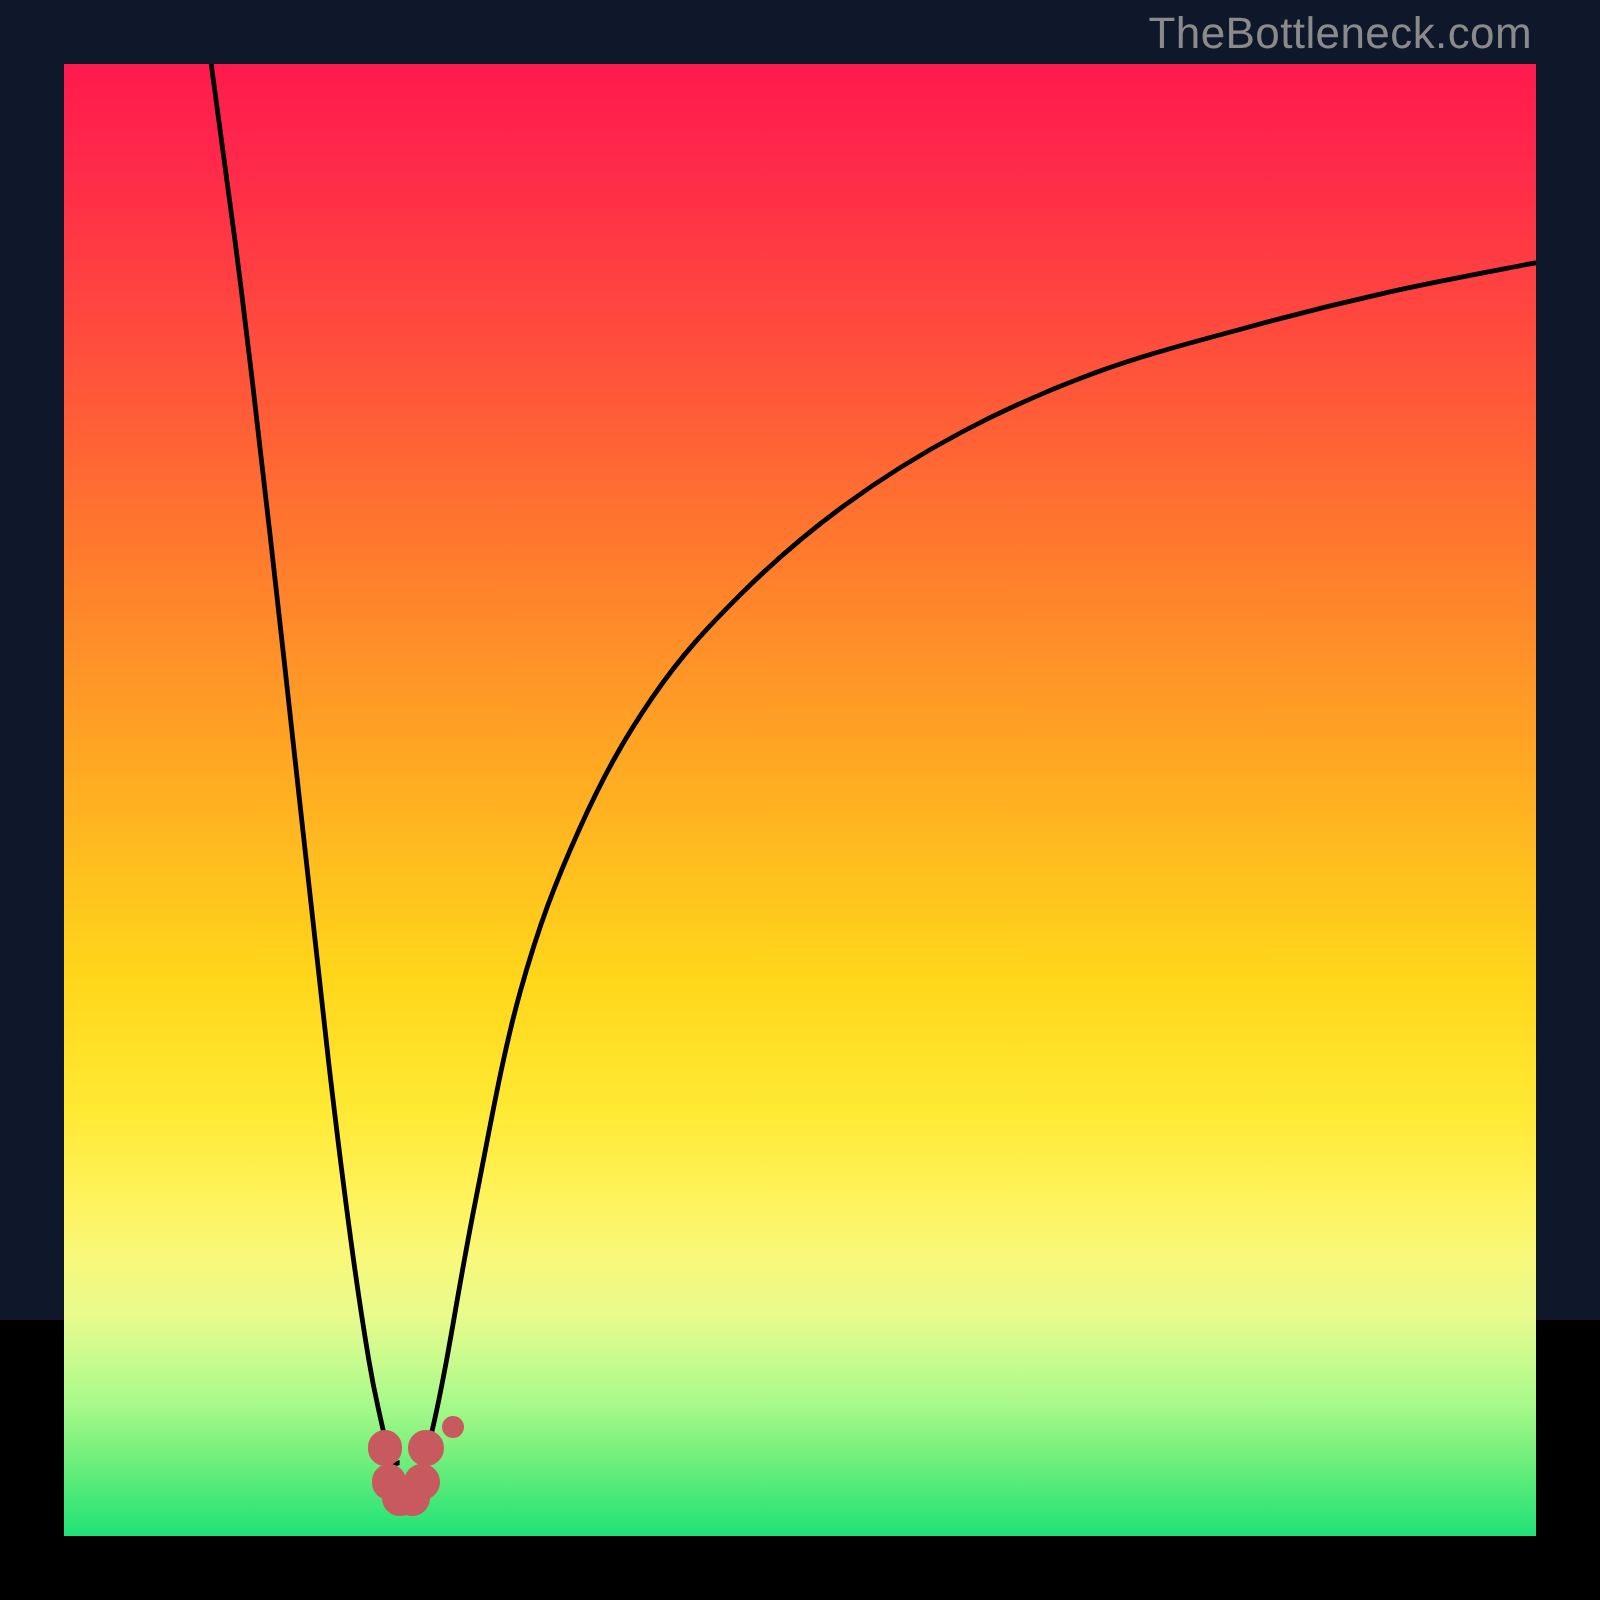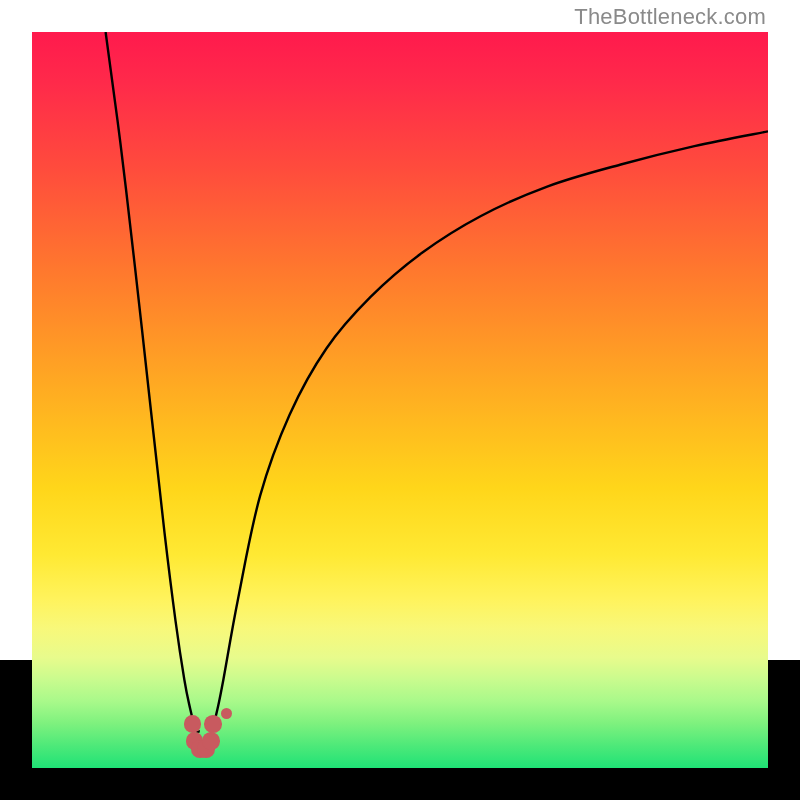--- a/index.html
+++ b/index.html
@@ -10,21 +10,21 @@
     background: #000;
     overflow: hidden;
     font-family: Arial, Helvetica, sans-serif;
   }
   .outer {
     position: absolute;
     top: 0;
     left: 0;
     width: 800px;
     height: 660px;
-    background: #ffffff;
+    background: #0f172a;
   }
   .plot {
     position: absolute;
     top: 32px;
     left: 32px;
     width: 736px;
     height: 736px;
     
     background: linear-gradient(to bottom,
       #ff1a4d 0%,

